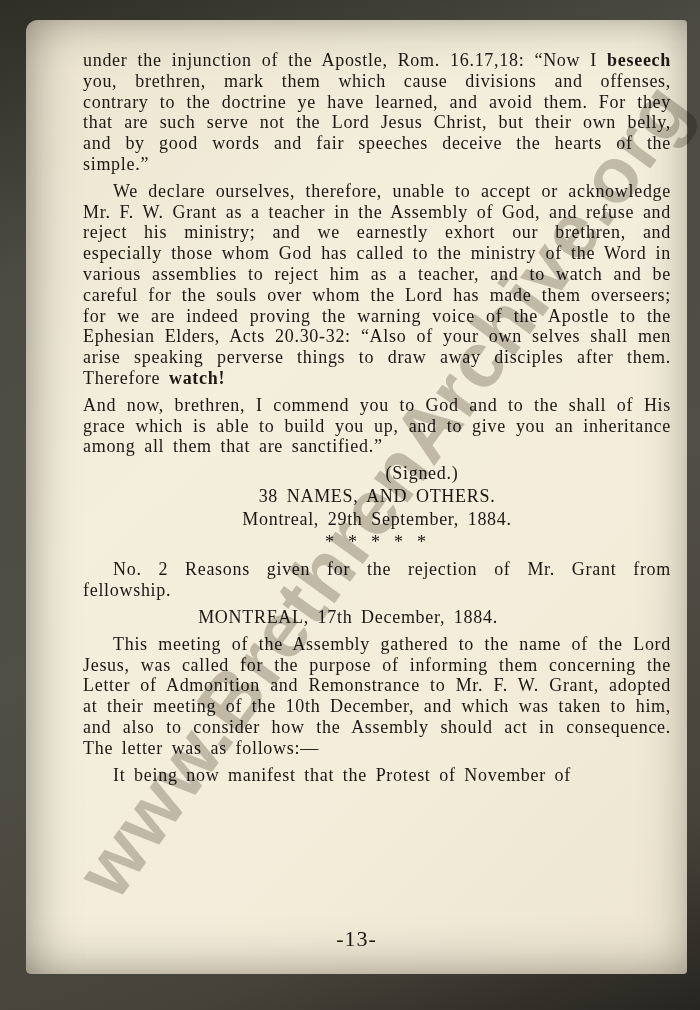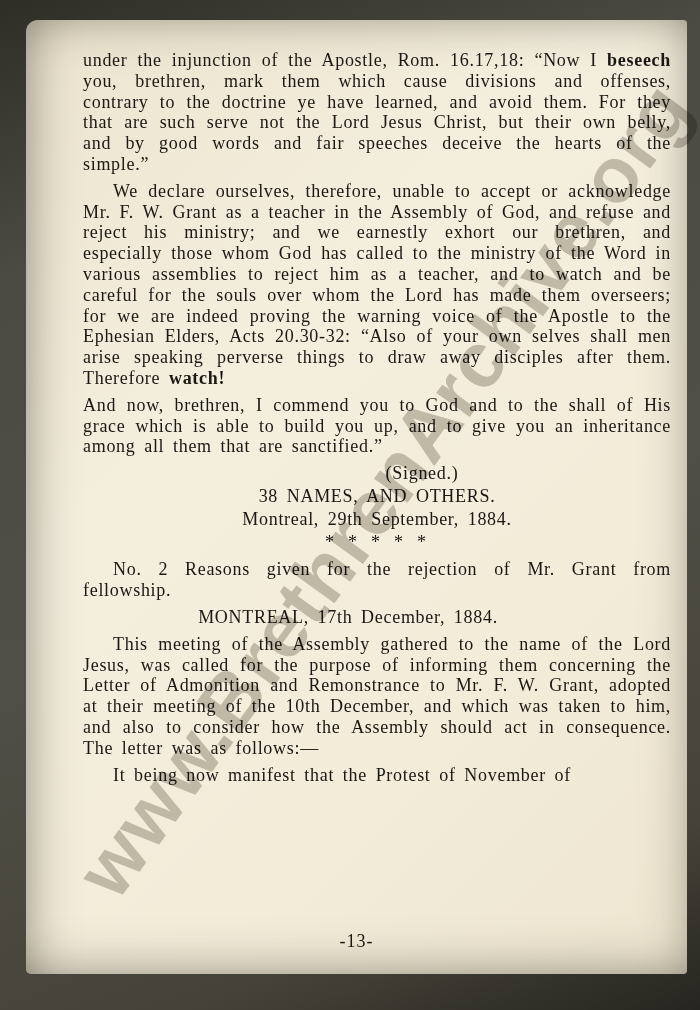--- a/index.html
+++ b/index.html
@@ -82,21 +82,21 @@
     text-indent: 0;
   }
   b { font-weight: bold; }
   .page-number {
     position: absolute;
     bottom: 22px;
     left: 0;
     width: 100%;
     text-align: center;
     color: #1b1713;
-    font-size: 18px;
+    font-size: 22px;
     letter-spacing: 1px;
   }
   .watermark {
     position: absolute;
     left: 358px;
     top: 470px;
     transform: translate(-50%, -50%) rotate(-54deg);
     white-space: nowrap;
     font-family: "Liberation Sans", "DejaVu Sans", sans-serif;
     font-size: 78px;

